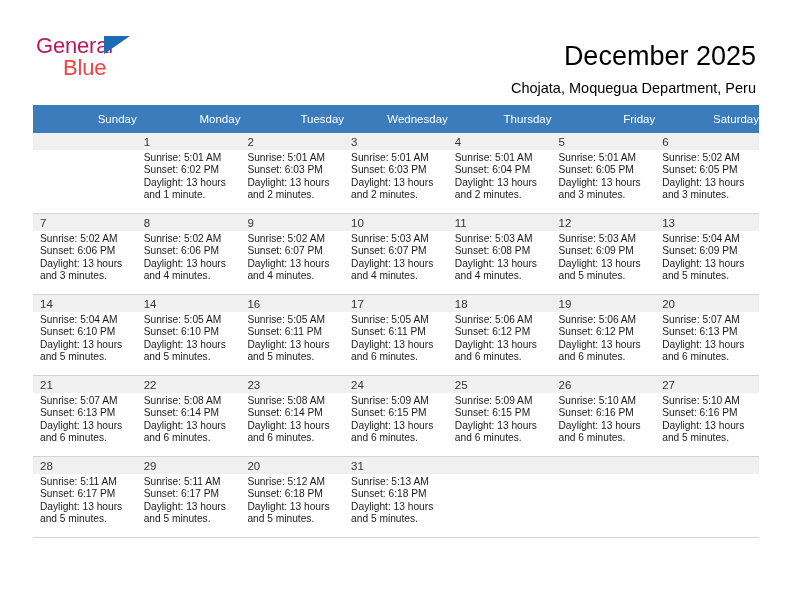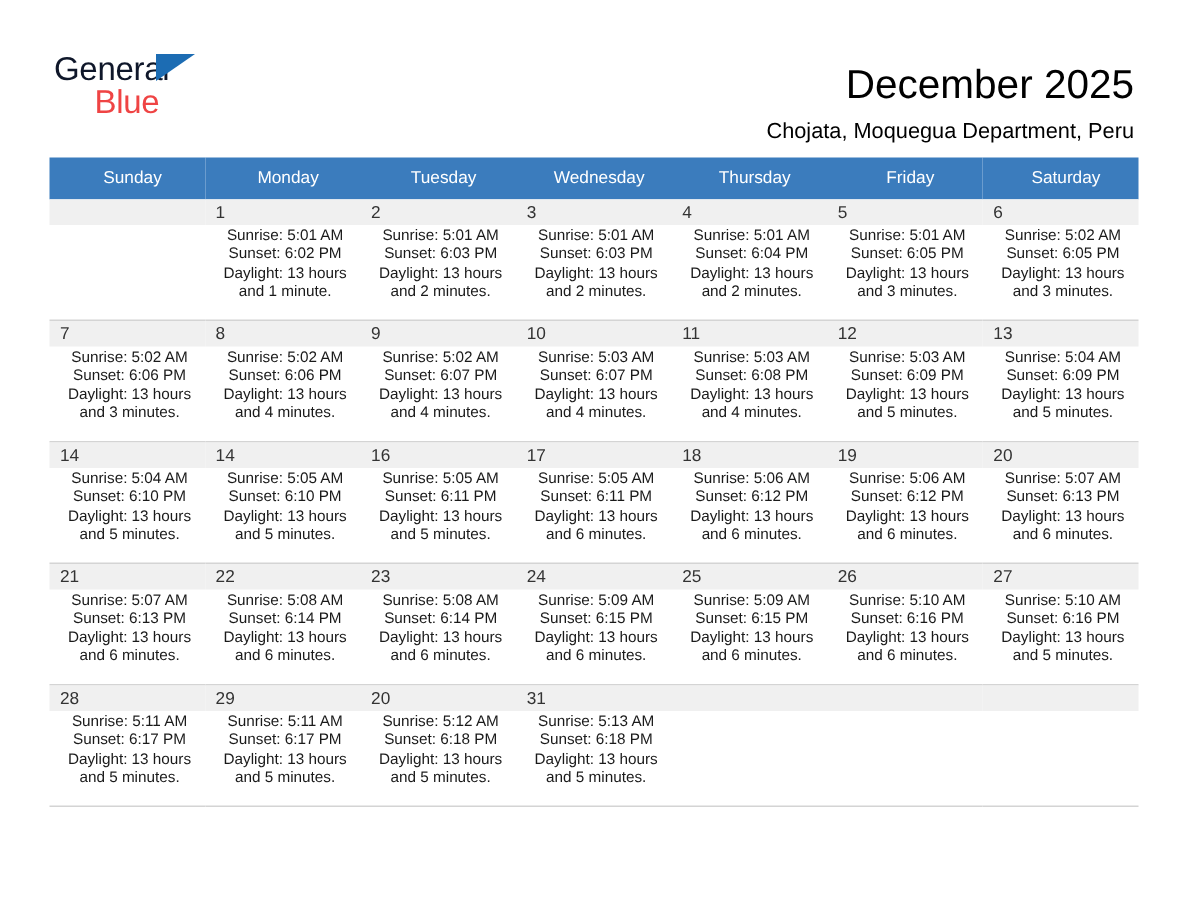--- a/index.html
+++ b/index.html
@@ -35,21 +35,21 @@
     top: 33px;
     width: 200px;
     height: 56px;
   }
   .logo-general {
     position: absolute;
     left: 0;
     top: 0;
     font-size: 22px;
     letter-spacing: -0.2px;
-    color: #0f172a;
+    color: #be185d;
     font-family: "Liberation Sans", sans-serif;
   }
   .logo-triangle {
     position: absolute;
     left: 68px;
     top: 3px;
     width: 0;
     height: 0;
     border-left: 26px solid #1c6cb3;
     border-bottom: 18px solid transparent;
@@ -93,21 +93,21 @@
     top: 105px;
     width: 726px;
     border-collapse: collapse;
     table-layout: fixed;
   }
   .calendar th {
     background: #3b7cbd;
     color: #ffffff;
     font-size: 11.5px;
     font-weight: normal;
-    text-align: center;
+    text-align: right;
     padding: 5px 0 5px 7px;
     height: 18px;
     border: none;
   }
   .calendar td {
     vertical-align: top;
     width: 103.7px;
     height: 81px;
     padding: 0;
     border: none;
@@ -128,21 +128,20 @@
     box-sizing: border-box;
     font-size: 11.5px;
     color: #333333;
     line-height: 16px;
   }
   .cell-body {
     padding: 2px 4px 0 7px;
     font-size: 10.2px;
     line-height: 12.4px;
     color: #1a1a1a;
-    text-align: center;
   }
   .cell-body div {
     white-space: nowrap;
   }
   .empty .daynum-bar { background: #f0f0f0; }
   .empty .cell-body { visibility: hidden; }
 </style>
 </head>
 <body>
 

